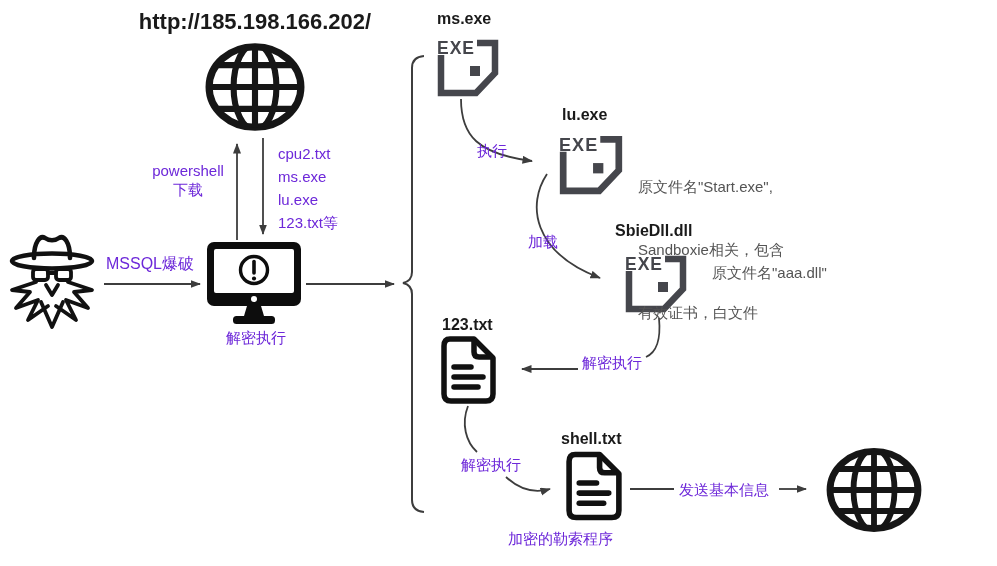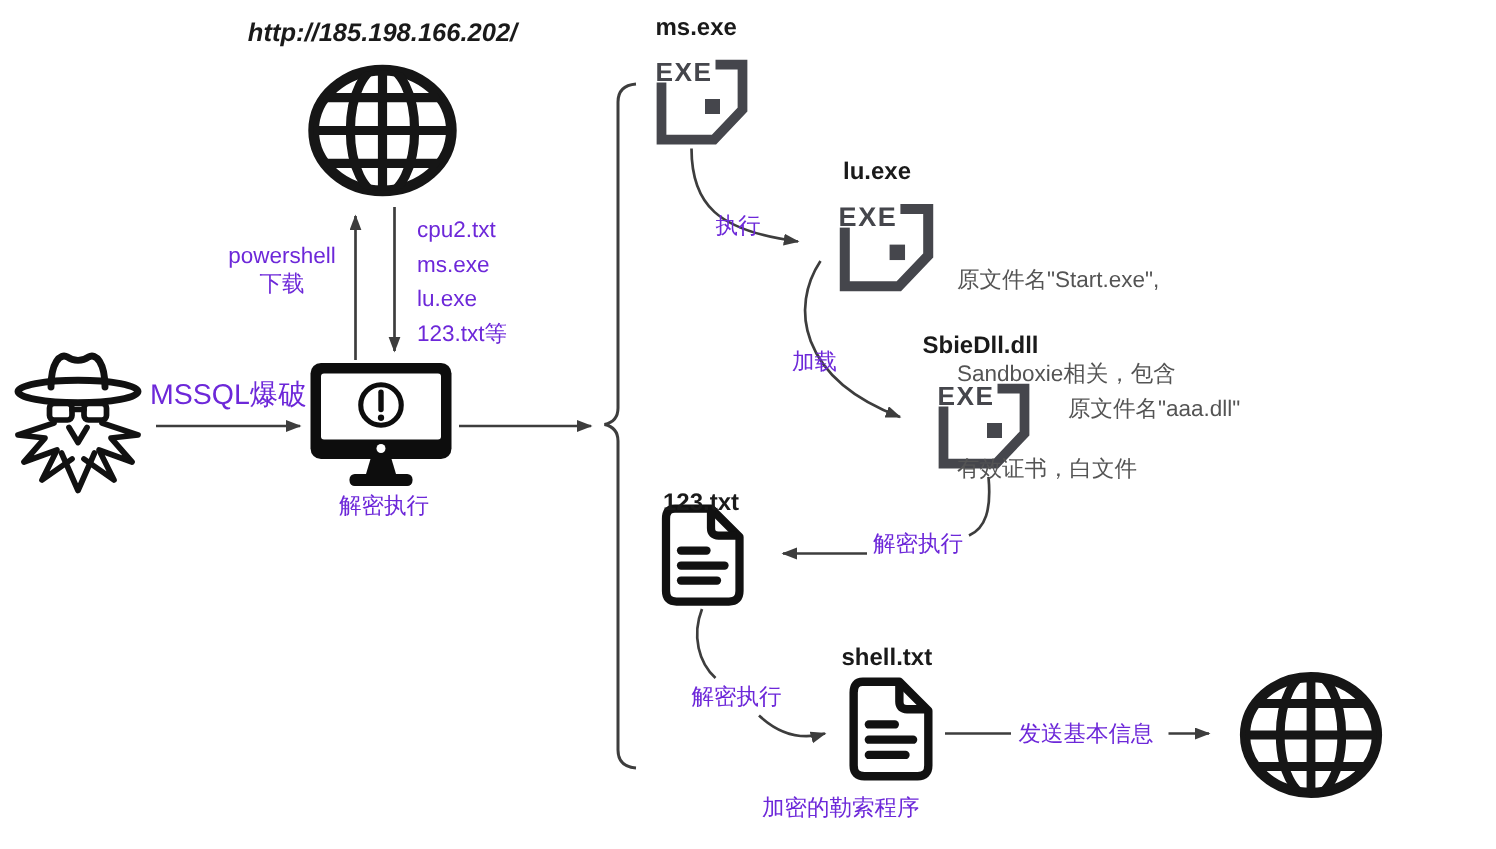--- a/index.html
+++ b/index.html
@@ -3,21 +3,21 @@
 <meta charset="utf-8">
 <style>
   html,body{margin:0;padding:0;background:#fff;}
   .canvas{
     position:relative;width:997px;height:566px;background:#ffffff;
     font-family:"Liberation Sans","DejaVu Sans",sans-serif;overflow:hidden;
   }
   .lbl{position:absolute;color:#6d28d9;font-size:15px;line-height:19px;white-space:nowrap;}
   .lbl.center{text-align:center;}
   .lbl.bold{font-weight:bold;color:#1a1a1a;font-size:16px;}
-  .lbl.url{font-weight:bold;color:#1a1a1a;font-size:17px;font-style:italic;}
+  .lbl.url{font-weight:bold;color:#1a1a1a;font-size:22px;}
   .lbl.gray{color:#545454;}
   .multiline{white-space:pre;line-height:21px;}
   .files{line-height:23px;}
   .icon{position:absolute;}
   svg{display:block;overflow:visible;}
   #connectors{position:absolute;left:0;top:0;pointer-events:none;}
 </style>
 </head>
 <body>
 
@@ -169,21 +169,21 @@
     <div>下载</div>
   </div>
 
   <div class="lbl files" style="left:278px;top:142px">
     <div>cpu2.txt</div>
     <div>ms.exe</div>
     <div>lu.exe</div>
     <div>123.txt等</div>
   </div>
 
-  <div class="lbl center" style="left:100px;top:254px;width:100px;font-size:19px">MSSQL爆破</div>
+  <div class="lbl center" style="left:100px;top:254px;width:100px;font-size:16px">MSSQL爆破</div>
 
   <div class="lbl center" style="left:210px;top:328px;width:92px">解密执行</div>
 
   <div class="lbl bold" style="left:437px;top:9px">ms.exe</div>
 
   <div class="lbl" style="left:477px;top:141px">执行</div>
 
   <div class="lbl bold" style="left:562px;top:105px">lu.exe</div>
 
   <div class="lbl gray multiline" style="left:638px;top:134px">
@@ -191,21 +191,21 @@
     <div>Sandboxie相关，包含</div>
     <div>有效证书，白文件</div>
   </div>
 
   <div class="lbl" style="left:528px;top:232px">加载</div>
 
   <div class="lbl bold" style="left:615px;top:221px">SbieDll.dll</div>
 
   <div class="lbl gray" style="left:712px;top:263px">原文件名"aaa.dll"</div>
 
-  <div class="lbl bold" style="left:442px;top:326px">123.txt</div>
+  <div class="lbl bold" style="left:442px;top:315px">123.txt</div>
 
   <div class="lbl" style="left:582px;top:353px">解密执行</div>
 
   <div class="lbl" style="left:461px;top:455px">解密执行</div>
 
   <div class="lbl bold" style="left:561px;top:429px">shell.txt</div>
 
   <div class="lbl" style="left:508px;top:529px">加密的勒索程序</div>
 
   <div class="lbl" style="left:679px;top:480px">发送基本信息</div>

